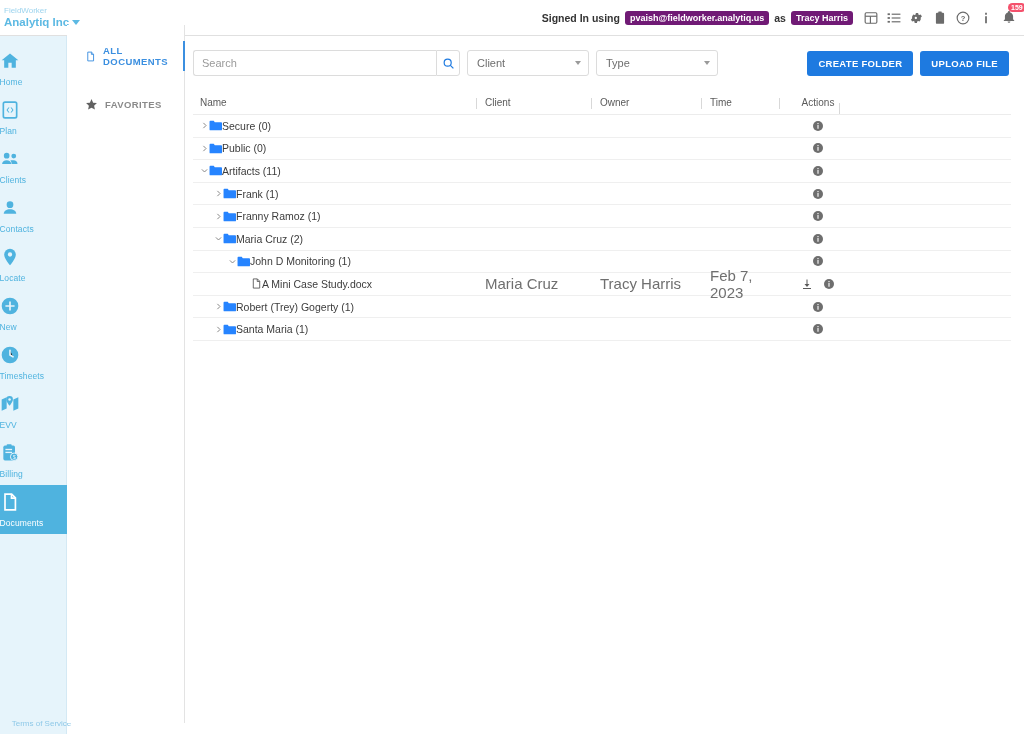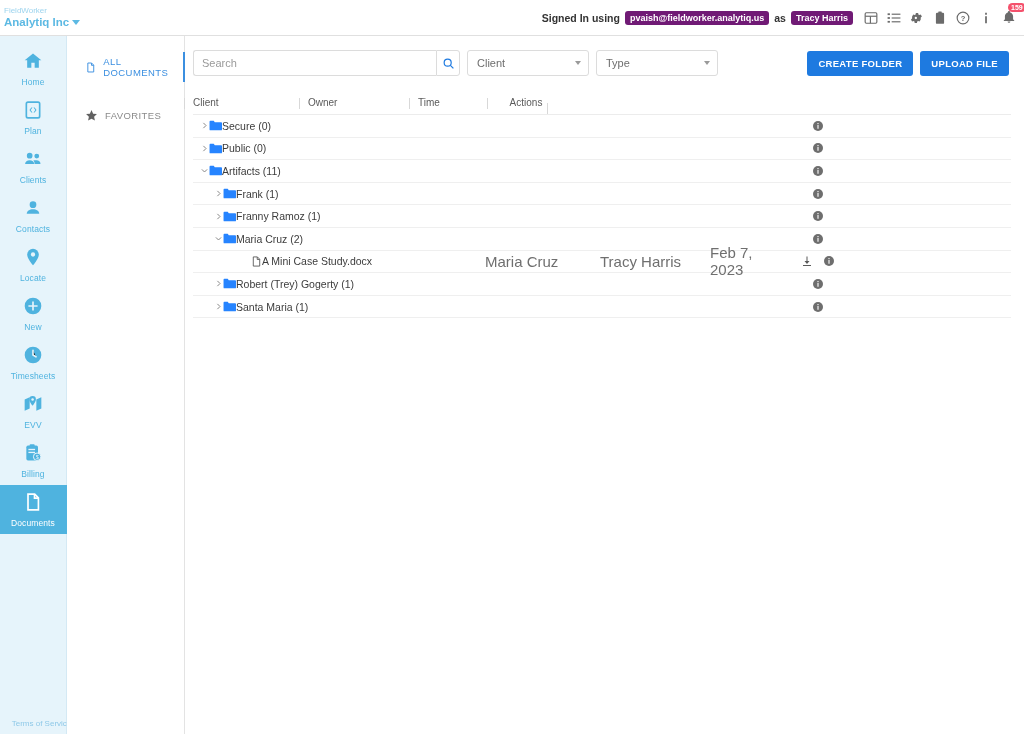--- a/index.html
+++ b/index.html
@@ -47,35 +47,35 @@
 
   
   .leftnav {
     position: absolute; top: 36px; left: 0; width: 67px; height: 698px;
     background: #e6f4fb; border-right: 1px solid #d4e9f4;
     display: flex; flex-direction: column; align-items: center;
     padding-top: 8px;
   }
   .nav-item {
     width: 67px; height: 49px; display: flex; flex-direction: column;
-    align-items: center; justify-content: center; gap: 6px;
+    align-items: flex-start; justify-content: center; gap: 6px;
     color: #4fb3df; cursor: pointer;
   }
   .nav-item.active { background: #4fb3df; color: #ffffff; }
   .nav-label { font-size: 8.5px; letter-spacing: .1px; }
   .nav-ico { width: 20px; height: 20px; display: block; }
   .tos {
     position: absolute; bottom: 6px; left: 0; width: 83px; text-align: center;
     font-size: 8px; color: #8fc9e8; cursor: pointer;
   }
 
   
   .panel {
-    position: absolute; top: 36px; left: 67px; width: 118px; height: 698px;
-    background: #ffffff; border-right: 1px solid #e3e3e3;
+    position: absolute; top: 25px; left: 67px; width: 118px; height: 698px;
+    background: #ffffff; border-right: 1px solid #e3e3e3; font-weight: bold;
   }
   .panel-item {
     display: flex; align-items: center; gap: 7px;
     height: 34px; padding-left: 18px; font-size: 9.5px;
     letter-spacing: .4px; color: #8a8a8a; cursor: pointer;
     margin-top: 14px; position: relative;
   }
   .panel-item.active { color: #3b8fe0; }
   .panel-item.active::after {
     content: ""; position: absolute; right: -1px; top: 2px;
@@ -345,20 +345,21 @@
       </div>
 
       <div class="spacer"></div>
 
       <button class="btn">CREATE FOLDER</button>
       <button class="btn">UPLOAD FILE</button>
     </div>
 
     <div class="table">
       <div class="thead">
+        <div class="th c-name">Name</div>
         <div class="th c-client divider">Client</div>
         <div class="th c-owner divider">Owner</div>
         <div class="th c-time divider">Time</div>
         <div class="th c-actions divider">Actions</div>
         <div class="th c-end divider"></div>
       </div>
       <div id="tbody">
           <div class="trow">
             <div class="c-name name-cell" style="padding-left:7px">
               <svg class="chev" viewBox="0 0 24 24">
@@ -485,20 +486,42 @@
             <div class="act-cell">
               <svg class="act-ico" viewBox="0 0 24 24">
                 <circle cx="12" cy="12" r="10" fill="#6e6e6e"></circle>
                 <rect x="10.9" y="10" width="2.2" height="7.5" fill="#fff"></rect>
                 <rect x="10.9" y="6" width="2.2" height="2.4" fill="#fff"></rect>
               </svg>
             </div>
             <div class="c-end"></div>
           </div>
           <div class="trow">
+            <div class="c-name name-cell" style="padding-left:35px">
+              <svg class="chev" viewBox="0 0 24 24">
+                <path fill="none" stroke="#7a7a7a" stroke-width="2.4" d="m5 9 7 7 7-7"></path>
+              </svg>
+              <svg class="folder-ico" viewBox="0 0 24 20">
+                <path fill="#2684ff" d="M1 3a1.6 1.6 0 0 1 1.6-1.6h6.1l2 2.4h11.7A1.6 1.6 0 0 1 24 5.4v11.8a1.6 1.6 0 0 1-1.6 1.6H2.6A1.6 1.6 0 0 1 1 17.2z"></path>
+              </svg>
+              <span>John D Monitoring (1)</span>
+            </div>
+            <div class="c-client cell-txt"></div>
+            <div class="c-owner cell-txt"></div>
+            <div class="c-time cell-txt"></div>
+            <div class="act-cell">
+              <svg class="act-ico" viewBox="0 0 24 24">
+                <circle cx="12" cy="12" r="10" fill="#6e6e6e"></circle>
+                <rect x="10.9" y="10" width="2.2" height="7.5" fill="#fff"></rect>
+                <rect x="10.9" y="6" width="2.2" height="2.4" fill="#fff"></rect>
+              </svg>
+            </div>
+            <div class="c-end"></div>
+          </div>
+          <div class="trow">
             <div class="c-name name-cell" style="padding-left:49px">
               <span class="chev blank"></span>
               <svg class="file-ico" viewBox="0 0 24 24">
                 <path fill="#fff" stroke="#4a4a4a" stroke-width="1.8" d="M5 2h9l5 5v15H5z"></path>
                 <path fill="none" stroke="#4a4a4a" stroke-width="1.8" d="M13.6 2.4v5.2h5.2"></path>
               </svg>
               <span>A Mini Case Study.docx</span>
             </div>
             <div class="c-client cell-txt">Maria Cruz</div>
             <div class="c-owner cell-txt">Tracy Harris</div>

